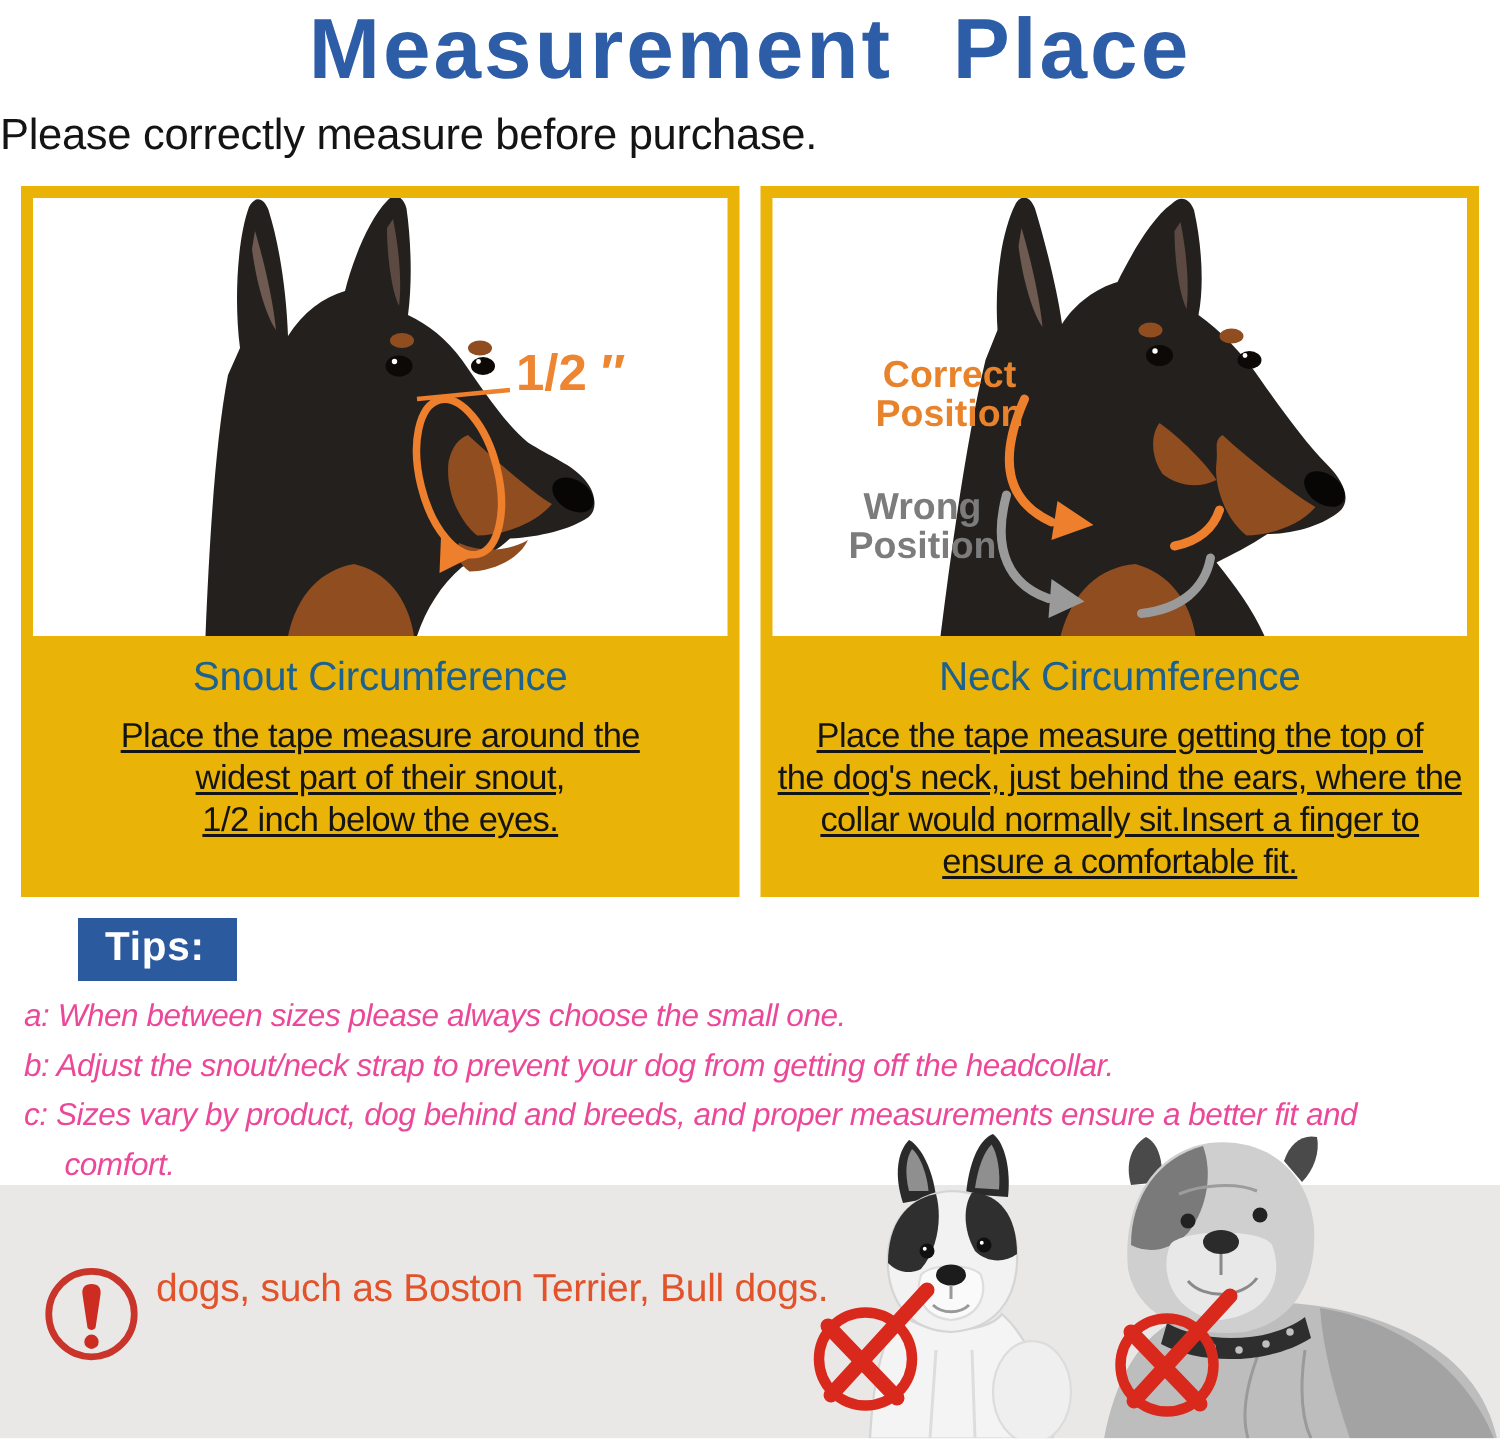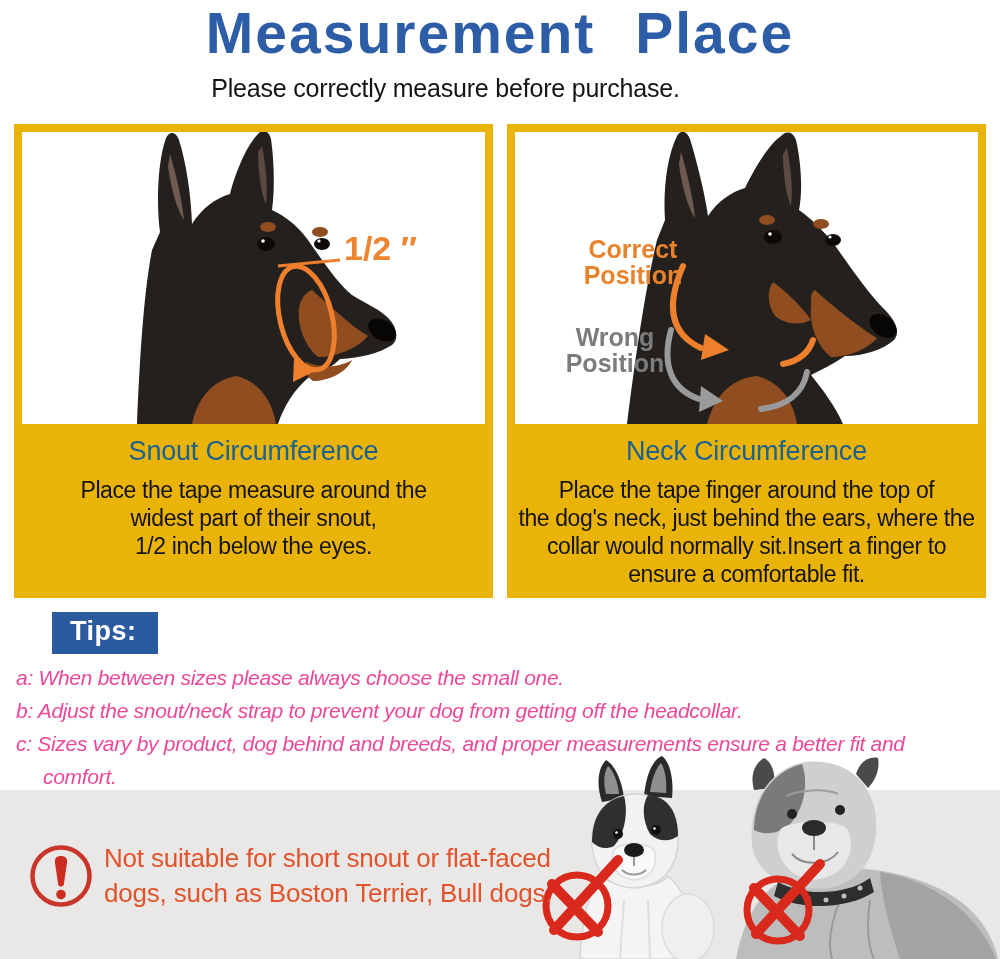--- a/index.html
+++ b/index.html
@@ -7,36 +7,36 @@
     position:relative;width:1000px;height:959px;overflow:hidden;background:#ffffff;
     font-family:"Liberation Sans","DejaVu Sans",sans-serif;
   }
   
   .title{
     position:absolute;top:0;left:0;width:1000px;height:66px;line-height:66px;
     text-align:center;font-size:57px;font-weight:bold;color:#2d5da7;
     letter-spacing:2px;word-spacing:22px;white-space:nowrap;
   }
   .subtitle{
-    position:absolute;top:74px;left:0;width:891px;text-align:center;
-    font-size:25px;color:#141414;letter-spacing:-0.2px;
+    position:absolute;top:74px;left:0;width:891px;text-align:left;
+    font-size:29px;color:#141414;letter-spacing:-0.2px;
   }
   
   .panel{position:absolute;top:124px;width:479px;height:474px;background:#eab308;}
   .panel.left{left:14px;}
   .panel.right{left:507px;}
   .photo{position:absolute;top:8px;left:8px;width:463px;height:292px;background:#ffffff;overflow:hidden;}
   .photo svg{display:block;}
   .panel-heading{
     position:absolute;top:312px;left:0;width:100%;text-align:center;
     font-size:27px;font-weight:normal;color:#1d618f;letter-spacing:-0.2px;
   }
   .panel-body{
     position:absolute;top:352px;left:0;width:100%;text-align:center;
-    font-size:23px;line-height:28px;color:#141414;letter-spacing:-0.4px;
+    font-size:23px;line-height:28px;color:#141414;letter-spacing:-0.4px;text-decoration:underline;
   }
   .panel-body div{white-space:nowrap;}
   
   .tips-badge{
     position:absolute;left:16px;top:612px;background:#2b5a9f;color:#ffffff;
     font-size:27px;font-weight:bold;padding:4px 21px 7px 18px;letter-spacing:0.5px;margin-left:36px;
   }
   .tips-list{
     position:absolute;left:16px;top:661px;width:930px;
     font-size:21px;line-height:33px;color:#ec4899;letter-spacing:-0.3px;font-style:italic;
@@ -144,21 +144,21 @@
         <g font-weight="bold" font-size="25">
           <text x="118" y="126" text-anchor="middle" fill="#e8832c">Correct</text>
           <text x="118" y="152" text-anchor="middle" fill="#e8832c">Position</text>
           <text x="100" y="214" text-anchor="middle" fill="#7c7c7c">Wrong</text>
           <text x="100" y="240" text-anchor="middle" fill="#7c7c7c">Position</text>
         </g>
       </svg>
     </div>
     <div class="panel-heading">Neck Circumference</div>
     <div class="panel-body">
-      <div>Place the tape finger around the top of</div>
+      <div>Place the tape measure getting the top of</div>
       <div>the dog's neck, just behind the ears, where the</div>
       <div>collar would normally sit.Insert a finger to</div>
       <div>ensure a comfortable fit.</div>
     </div>
   </div>
 
   <div class="tips-badge">Tips:</div>
   <div class="tips-list">
     <div class="tip">a: When between sizes please always choose the small one.</div>
     <div class="tip">b: Adjust the snout/neck strap to prevent your dog from getting off the headcollar.</div>
@@ -222,17 +222,16 @@
       <path d="M214,138 L260,186" stroke-width="10"></path>
     </g>
   </svg>
 
   <svg class="warning-icon" viewBox="0 0 66 66">
     <circle cx="33" cy="33" r="28.5" fill="none" stroke="#c9352b" stroke-width="4.5"></circle>
     <path fill="#cc2d20" d="M33,13 C37.5,13 39.6,15.5 39,20 L35.8,41.5 C35.4,44.3 30.6,44.3 30.2,41.5 L27,20 C26.4,15.5 28.5,13 33,13 Z"></path>
     <circle cx="33" cy="51.5" r="4.8" fill="#cc2d20"></circle>
   </svg>
   <div class="warning-text">
-    <div>Not suitable for short snout or flat-faced</div>
     <div>dogs, such as Boston Terrier, Bull dogs.</div>
   </div>
 
 </div>
 
 </body></html>

